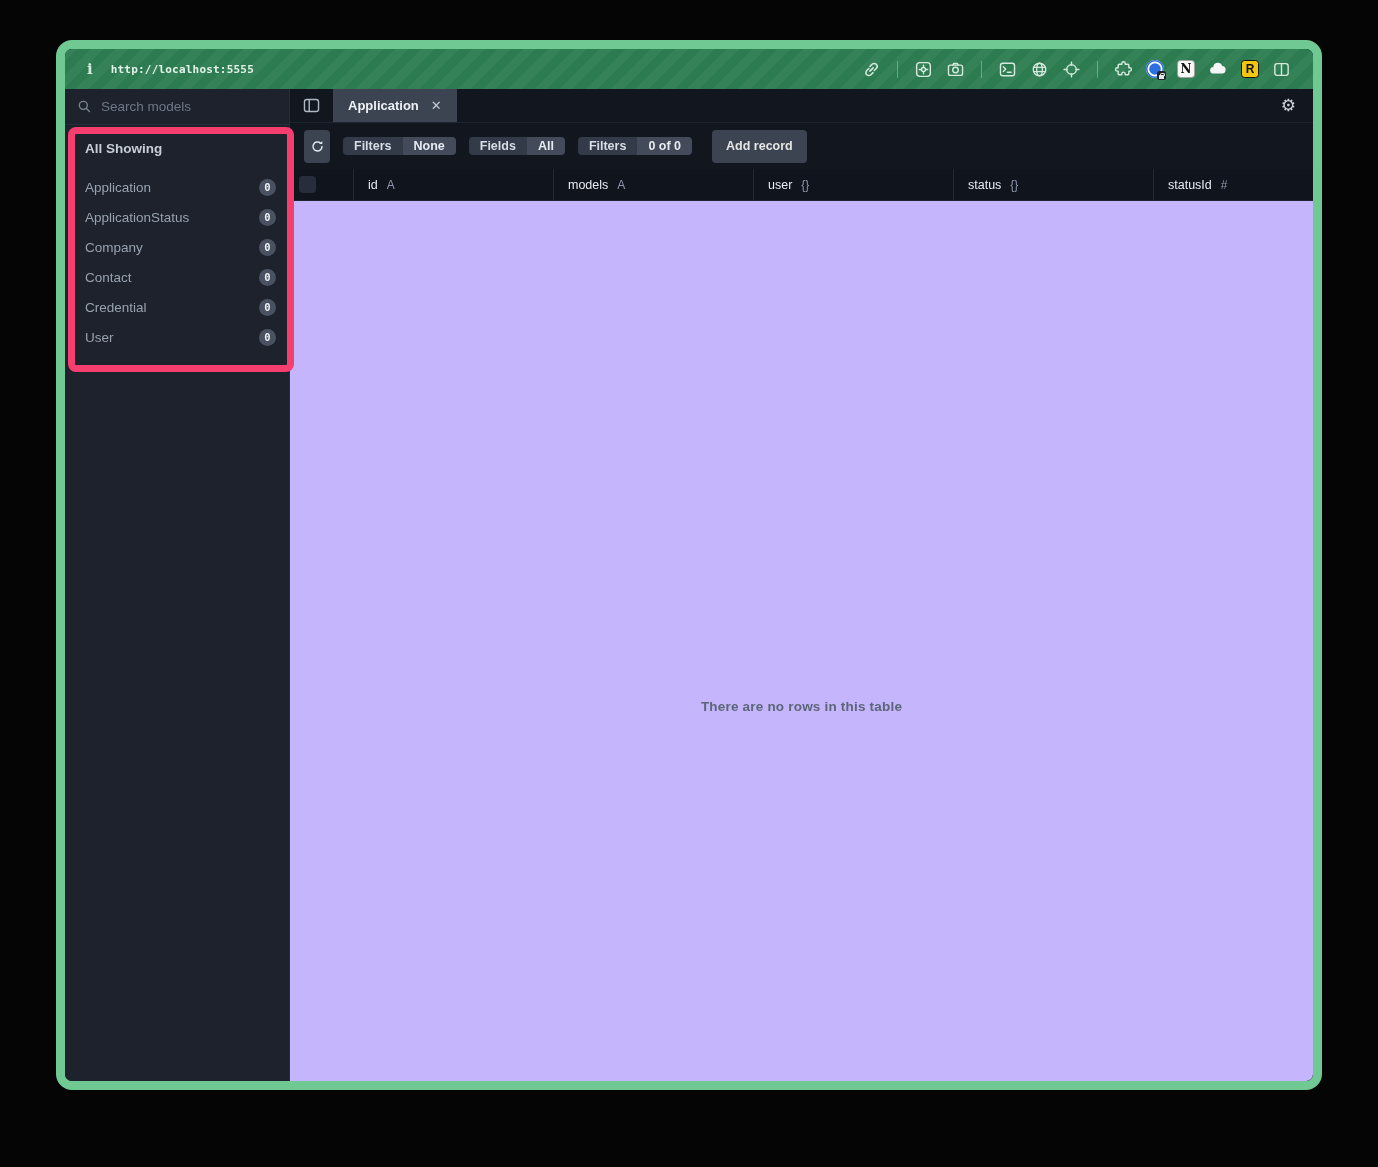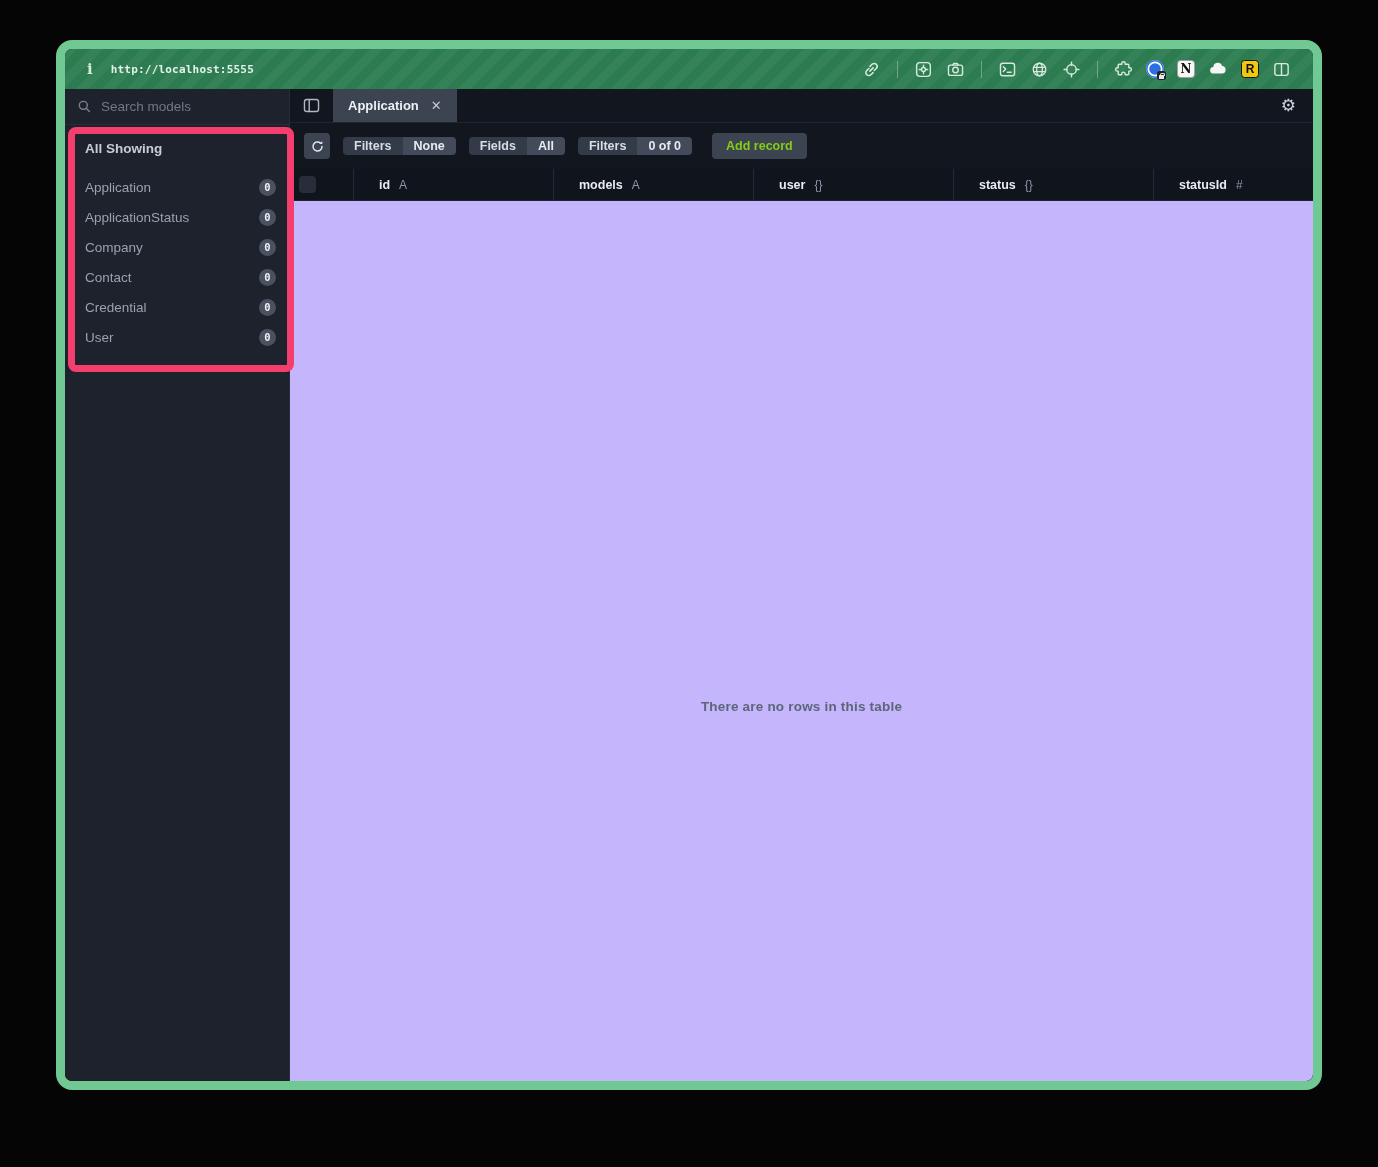--- a/index.html
+++ b/index.html
@@ -84,36 +84,36 @@
   .sidebar-toggle { width:43px; display:flex; align-items:center; justify-content:center; cursor:pointer; }
   .tab {
     background:#3c4351; display:flex; align-items:center; gap:12px; padding:0 15px;
     font-size:13px; font-weight:bold; color:#eef1f6; cursor:pointer;
   }
   .tab-close { color:#c3cad5; font-size:13px; font-weight:normal; cursor:pointer; line-height:1; }
   .gear { margin-left:auto; display:flex; align-items:center; padding-right:17px; color:#cdd3dc; font-size:17px; cursor:pointer; }
 
   .toolbar { height:46px; flex:none; display:flex; align-items:center; padding:0 14px; gap:13px; }
   .tool-btn {
-    height:26px; background:#3c4351; border:none; border-radius:4px; color:#84cc16;
+    height:33px; background:#3c4351; border:none; border-radius:4px; color:#e5e5e5;
     display:flex; align-items:center; justify-content:center; cursor:pointer;
     font-family:"Liberation Sans", sans-serif;
   }
   .refresh-btn { width:26px; }
   .seg { display:flex; height:18px; border-radius:4px; overflow:hidden; font-size:12.5px; font-weight:bold; cursor:pointer; }
   .seg .lab { background:#343b48; color:#d7dde6; padding:0 11px; display:flex; align-items:center; }
   .seg .val { background:#434b5a; color:#e6eaf1; padding:0 11px; display:flex; align-items:center; }
   .add-record { padding:0 14px; font-size:12.5px; font-weight:bold; margin-left:7px; }
 
   .table-header { height:32px; flex:none; display:flex; background:#0f141d; border-bottom:1px solid #1e2430; }
   .th-checkbox { width:63px; flex:none; display:flex; align-items:center; padding-left:9px; }
   .checkbox { width:17px; height:17px; border-radius:4px; background:#272d3a; cursor:pointer; }
   .th { width:200px; flex:none; border-left:1px solid #232937; display:flex; align-items:center; gap:9px; padding-left:14px; }
   .th.last { flex:1; width:auto; }
-  .th-name { font-size:12.5px; font-weight:bold; color:#e8ebf1;margin-left:11px; }
+  .th-name { font-size:12.5px; font-weight:normal; color:#e8ebf1; }
   .th-type { font-size:12px; color:#8d97a9; }
 
   .table-body { flex:1; background:#c4b5fd; position:relative; }
   .empty-msg {
     position:absolute; top:498px; left:0; right:0; text-align:center;
     font-size:13.5px; font-weight:bold; color:#5d6678; letter-spacing:0.2px;
   }
 </style>
 </head>
 <body>

